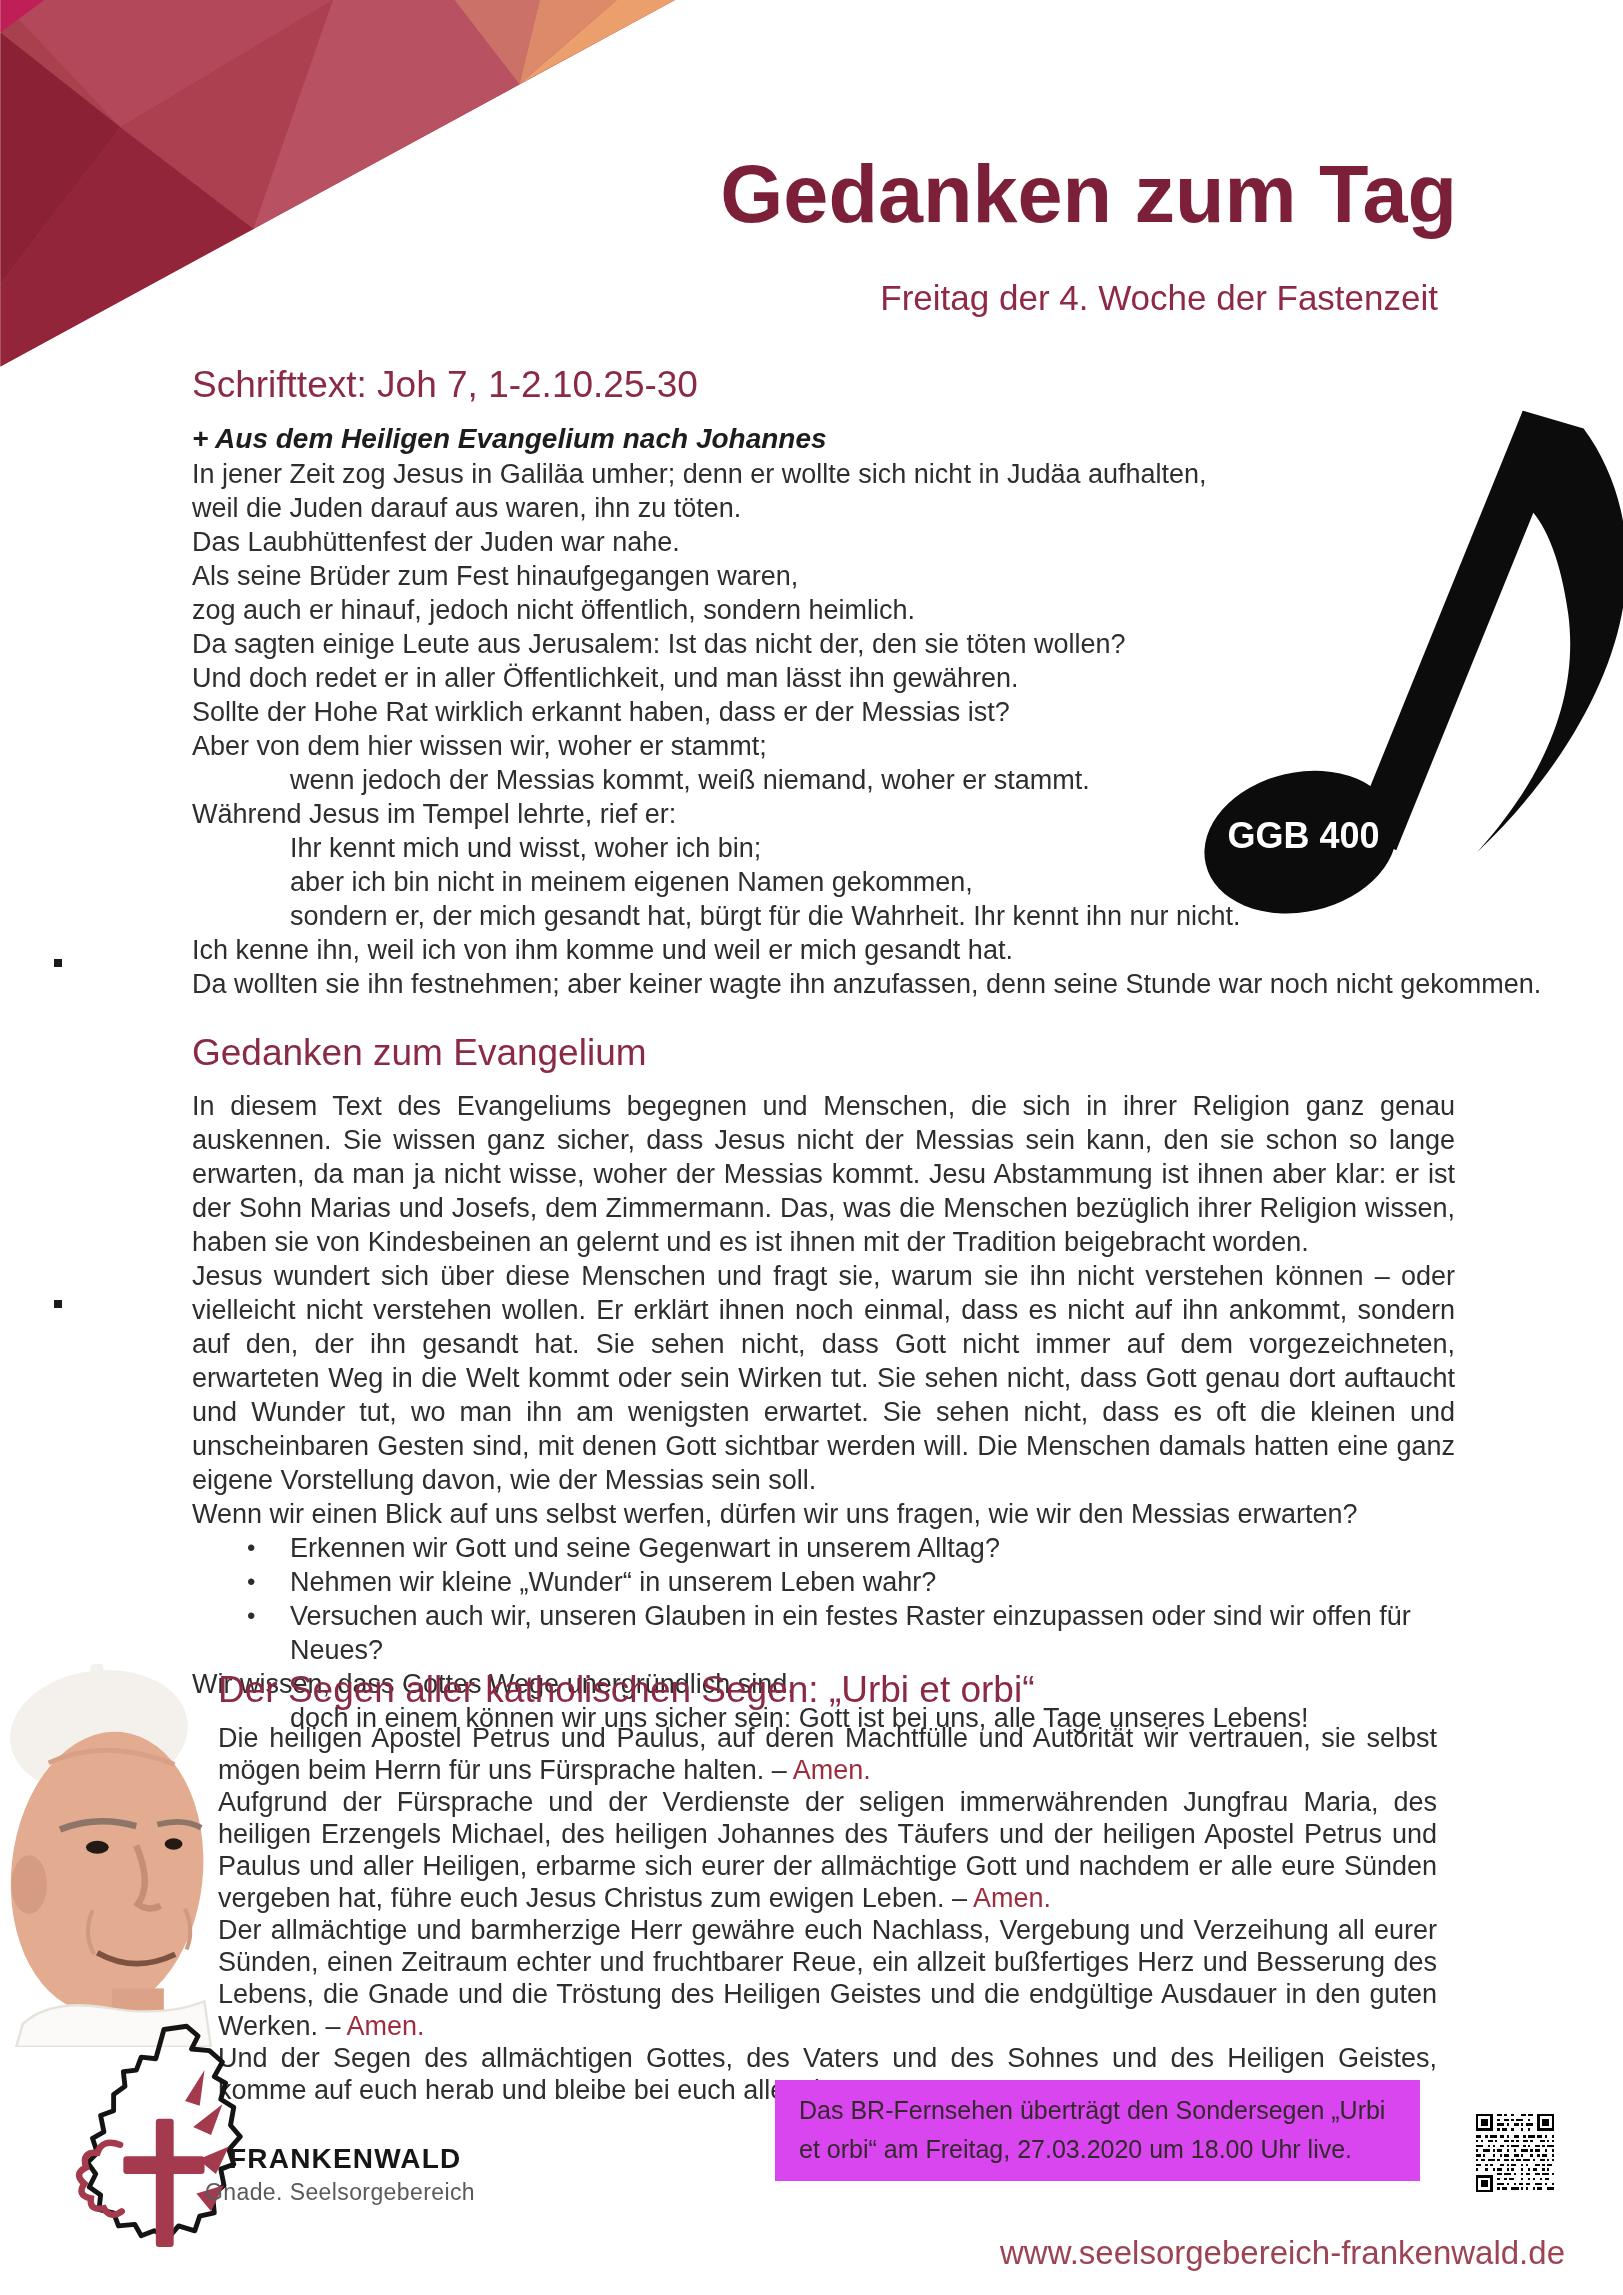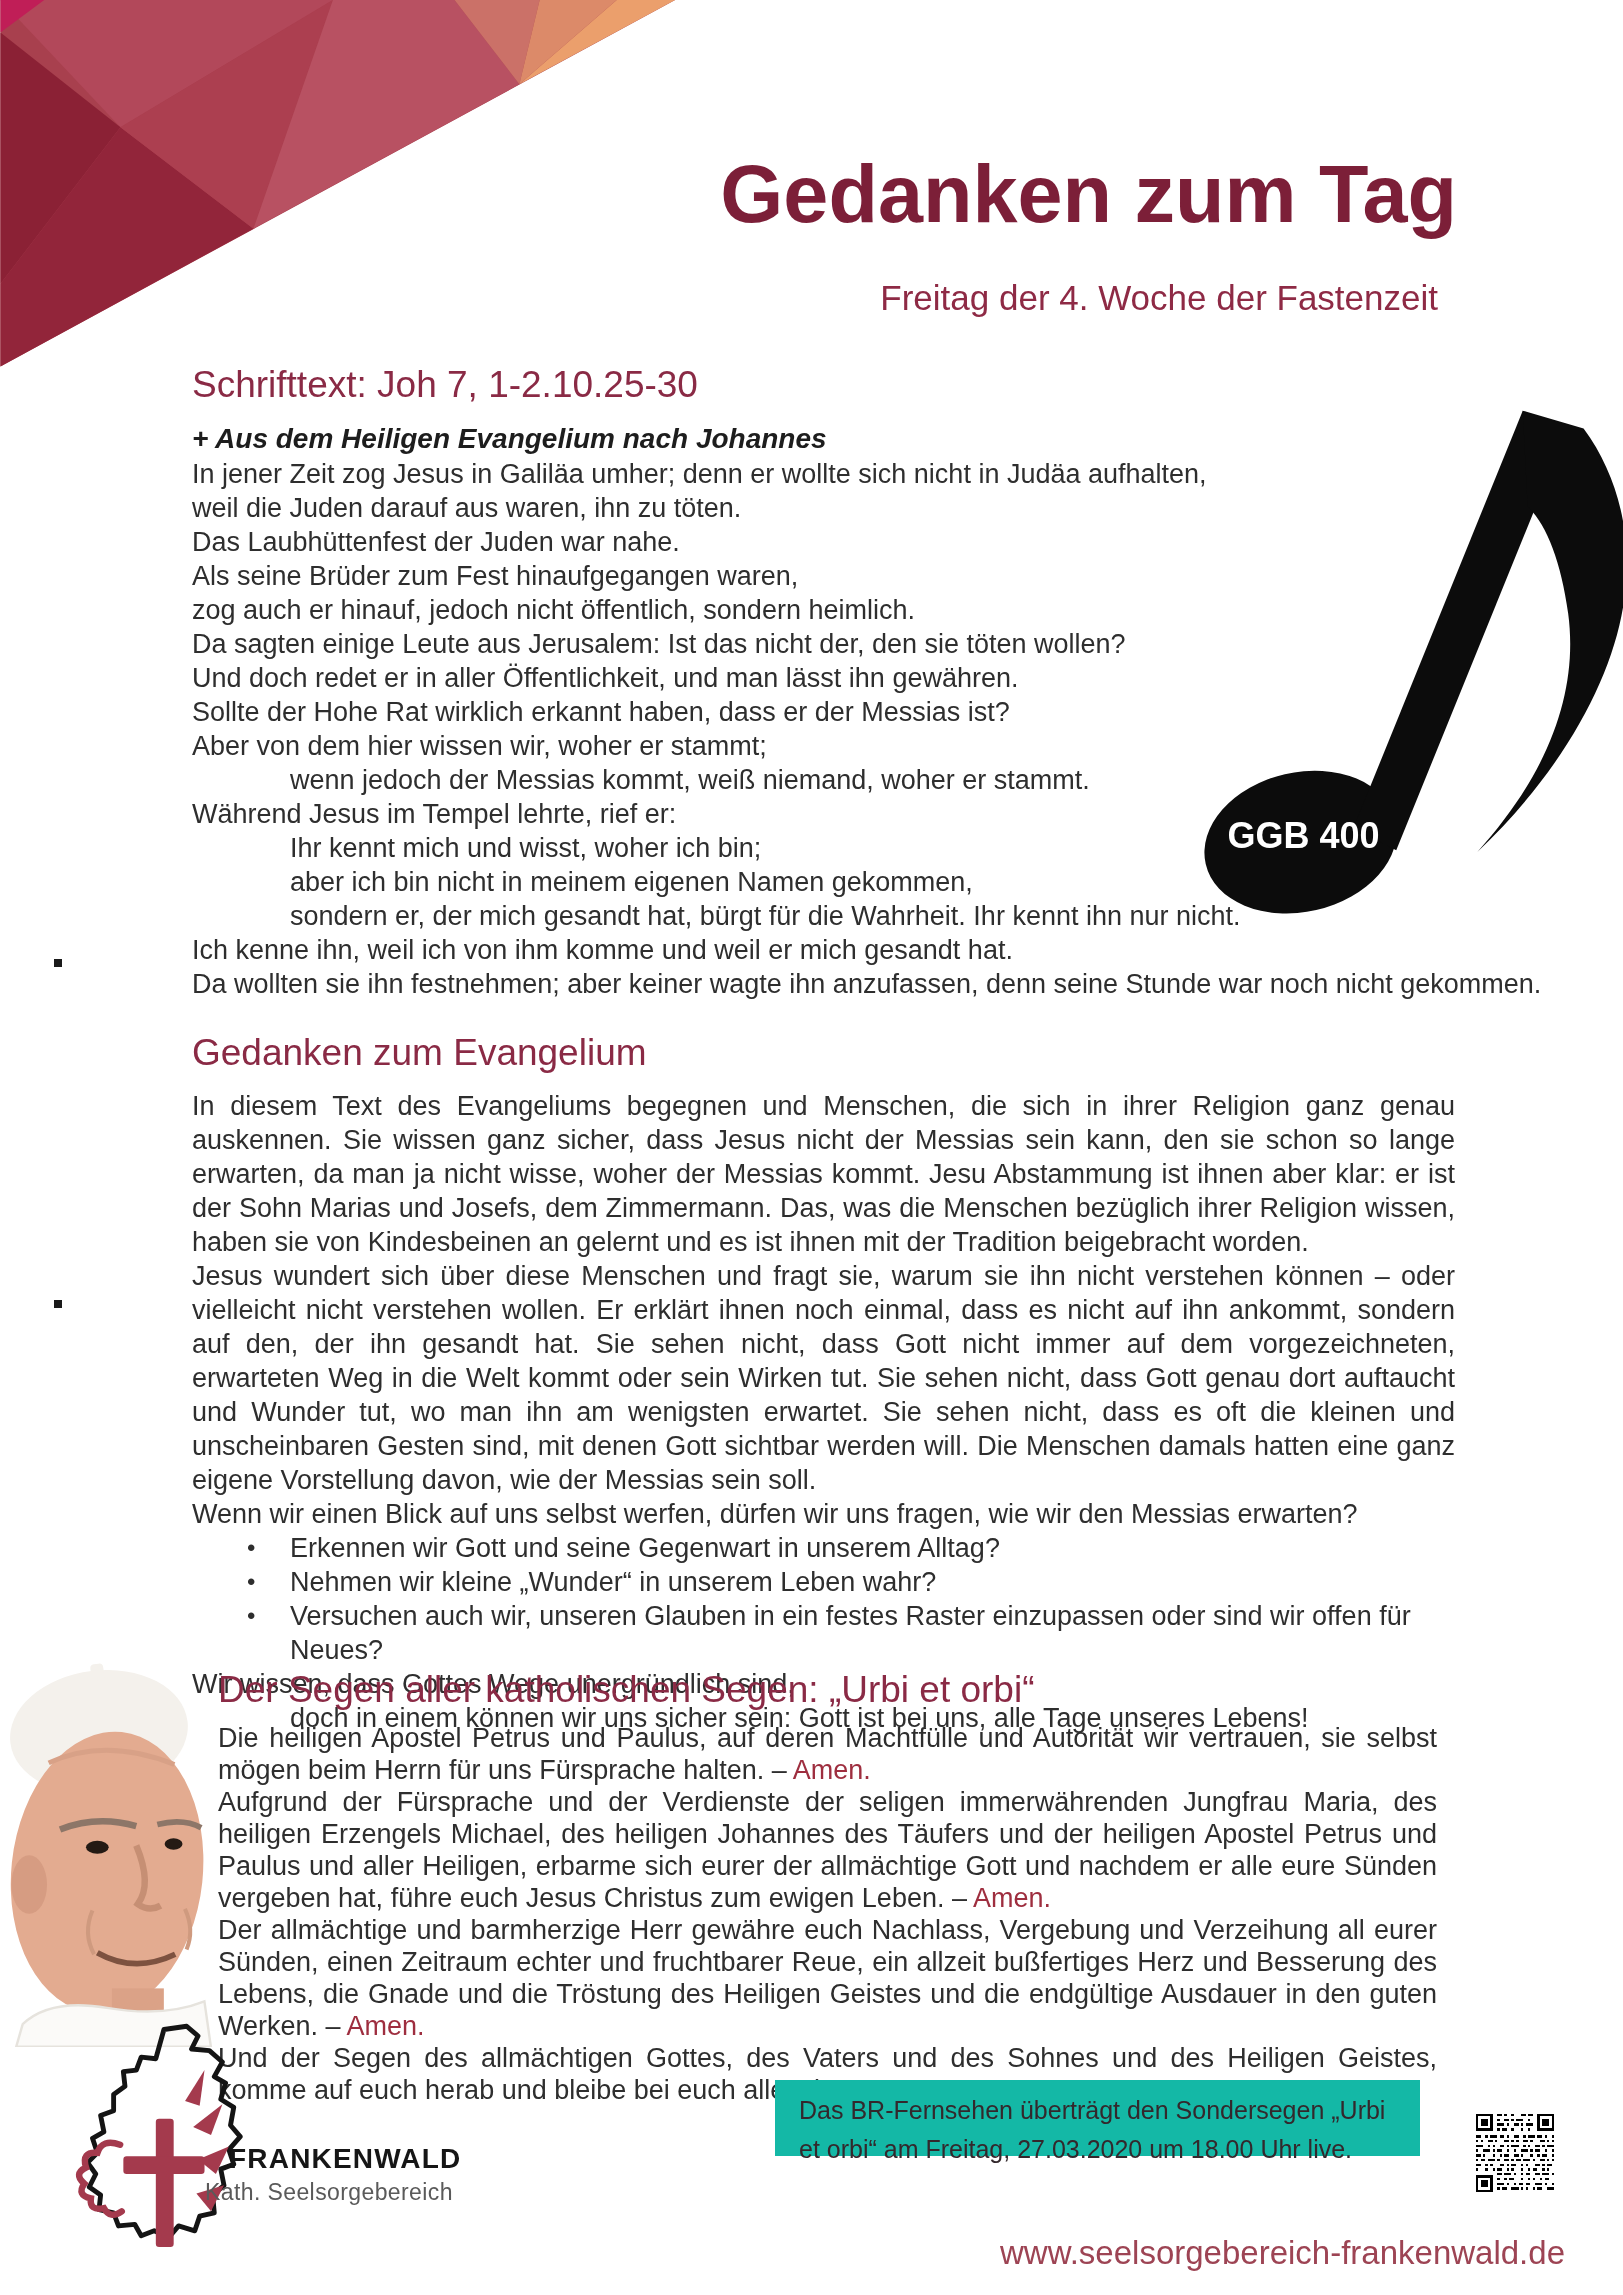--- a/index.html
+++ b/index.html
@@ -57,21 +57,21 @@
   .segen .sec-heading { margin-bottom:11.4px; }
   .segen p.just { line-height:32px; }
   .amen { color:#9e2e3f; }
 
   
   .pope { left:0px; top:1641px; }
   .logo-map { left:42px; top:2023px; }
   .logo-title { left:205px; top:2143px; font-size:28px; font-weight:600; letter-spacing:1.2px; color:#161616; white-space:nowrap;margin-left:24px; }
   .logo-subtitle { left:205px; top:2179px; font-size:23px; color:#5a5a5a; letter-spacing:0.4px; white-space:nowrap; }
   .tv-banner {
-    left:775px; top:2080px; width:645px; height:76px; background:#14b8a6;
+    left:775px; top:2080px; width:645px; height:101px; background:#d946ef;
     color:#33282c; font-size:25px; line-height:39px; padding:11.4px 24px 0 24px;
     box-sizing:border-box;
   }
   .qr { left:1476px; top:2114px; }
   .website { right:58px; top:2234px; font-size:33px; color:#9d4454; white-space:nowrap; }
 </style>
 </head>
 <body>
 
 <div class="page">
@@ -186,21 +186,21 @@
       <rect x="140" y="118" width="22" height="158" rx="4"></rect>
       <rect x="100" y="164" width="100" height="22" rx="4"></rect>
       <polygon points="176,96 200,58 194,102"></polygon>
       <polygon points="186,128 222,100 208,138"></polygon>
       <polygon points="192,168 230,152 214,186"></polygon>
       <polygon points="190,210 224,200 208,232"></polygon>
     </g>
     <path d="M 96,150 q -22,-8 -28,10 q -20,-2 -14,18 q -16,8 -2,20 q -10,14 8,18 q -2,16 16,12 q 8,14 22,4" fill="none" stroke="#a43a4d" stroke-width="8" stroke-linecap="round"></path>
   </svg>
   <div class="abs logo-title">FRANKENWALD</div>
-  <div class="abs logo-subtitle">Kath. Seelsorgebereich</div>
+  <div class="abs logo-subtitle">Gnade. Seelsorgebereich</div>
 
   <div class="abs tv-banner">Das BR-Fernsehen überträgt den Sondersegen „Urbi et orbi“ am Freitag, 27.03.2020 um 18.00 Uhr live.</div>
 
   <svg class="abs qr" width="78" height="78" viewBox="0 0 33 33" shape-rendering="crispEdges">
     <rect width="33" height="33" fill="#ffffff"></rect>
     <g fill="#000000">
       <rect x="0" y="0" width="7" height="7"></rect>
         <rect x="26" y="0" width="7" height="7"></rect>
         <rect x="0" y="26" width="7" height="7"></rect>
     </g>

